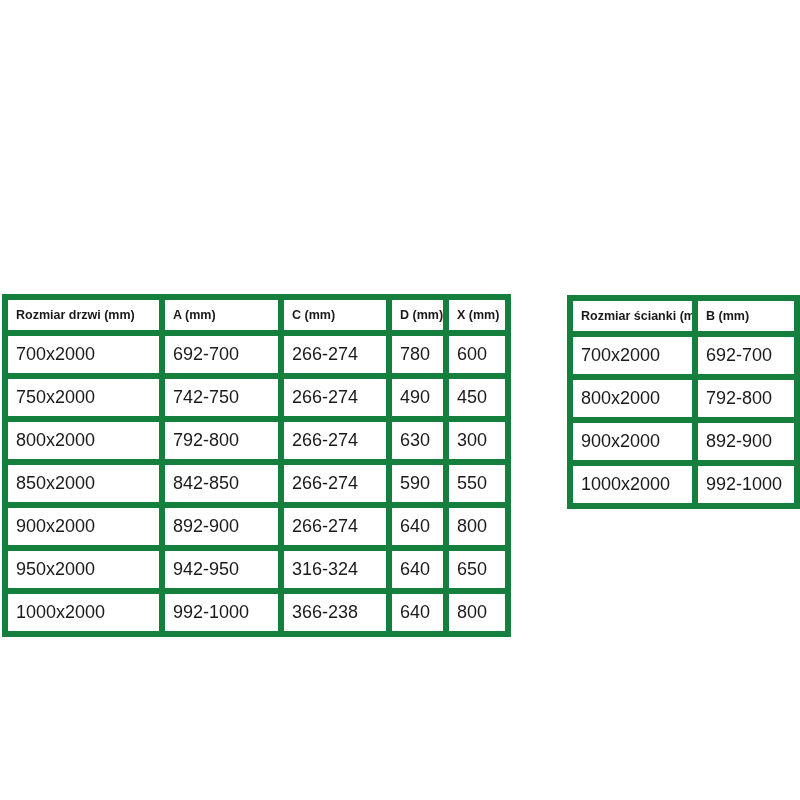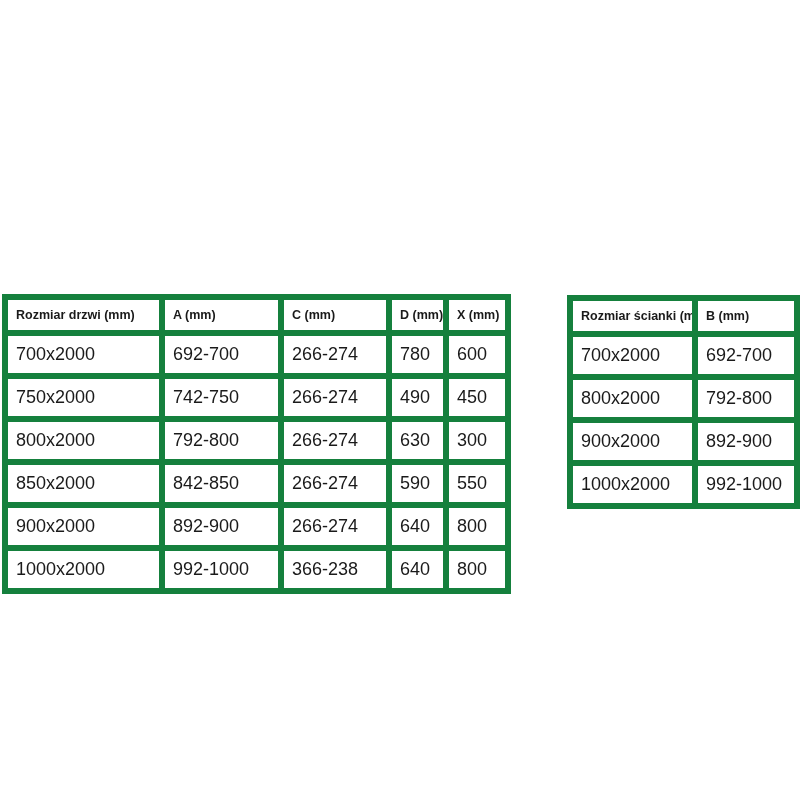--- a/index.html
+++ b/index.html
@@ -108,20 +108,27 @@
           <td>550</td>
         </tr>
         <tr>
           <td>900x2000</td>
           <td>892-900</td>
           <td>266-274</td>
           <td>640</td>
           <td>800</td>
         </tr>
         <tr>
+          <td>950x2000</td>
+          <td>942-950</td>
+          <td>316-324</td>
+          <td>640</td>
+          <td>650</td>
+        </tr>
+        <tr>
           <td>1000x2000</td>
           <td>992-1000</td>
           <td>366-238</td>
           <td>640</td>
           <td>800</td>
         </tr>
       </tbody>
   </table>
 
   <table class="spec-table table-walls">

